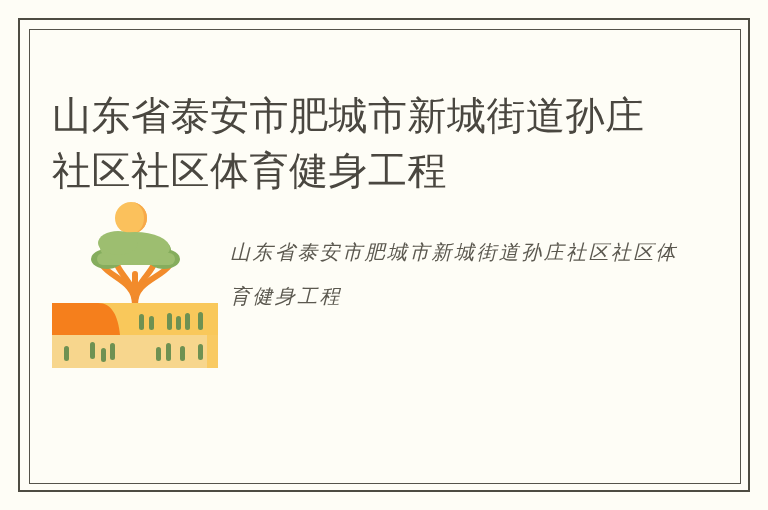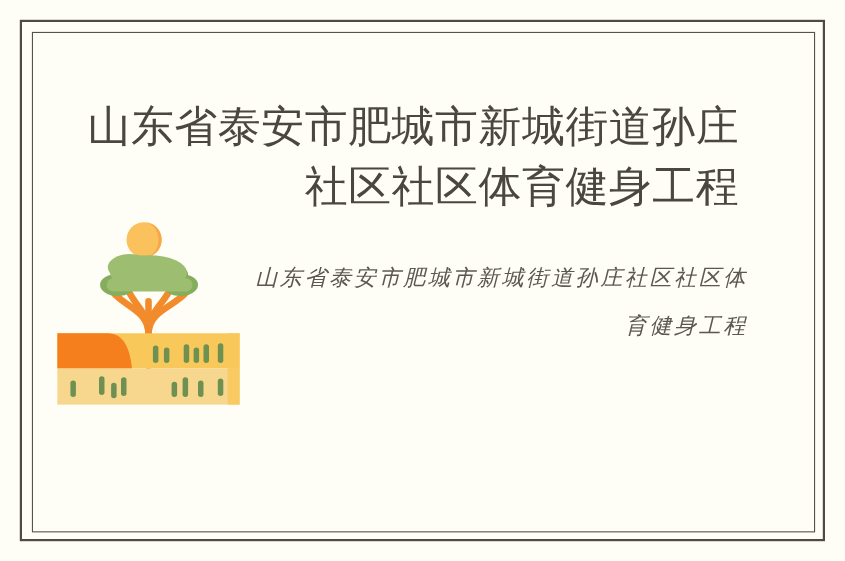--- a/index.html
+++ b/index.html
@@ -15,21 +15,20 @@
     overflow: hidden;
   }
 
   
   .page {
     position: relative;
     width: 768px;
     height: 510px;
     background: #FEFDF6;
     box-sizing: border-box;
-    text-align: right;
   }
 
   
   .frame-outer {
     position: absolute;
     left: 18px;
     top: 18px;
     width: 732px;
     height: 474px;
     border: 2px solid #4E4C42;

